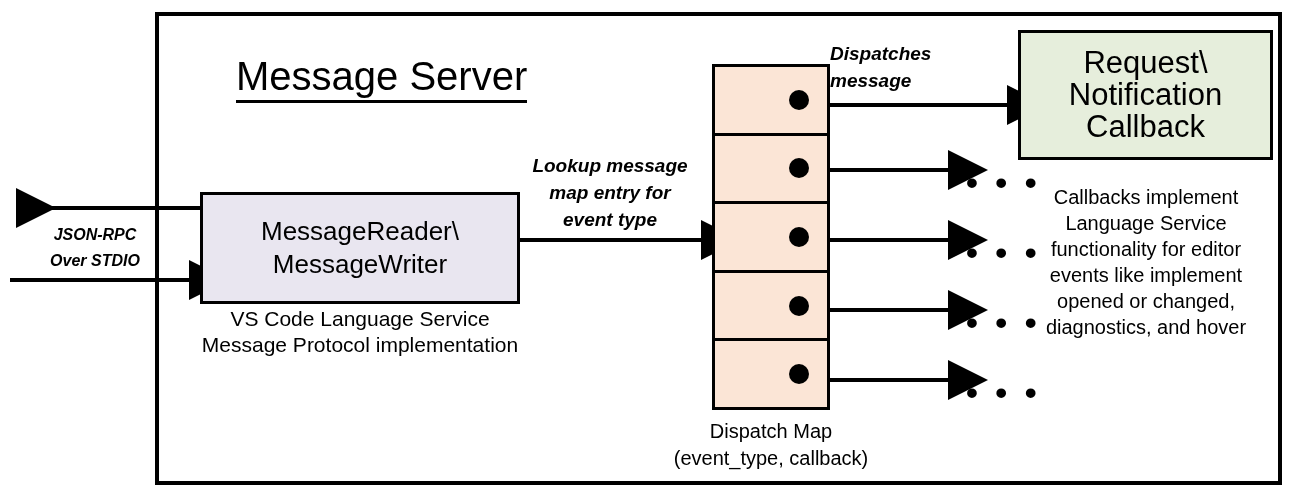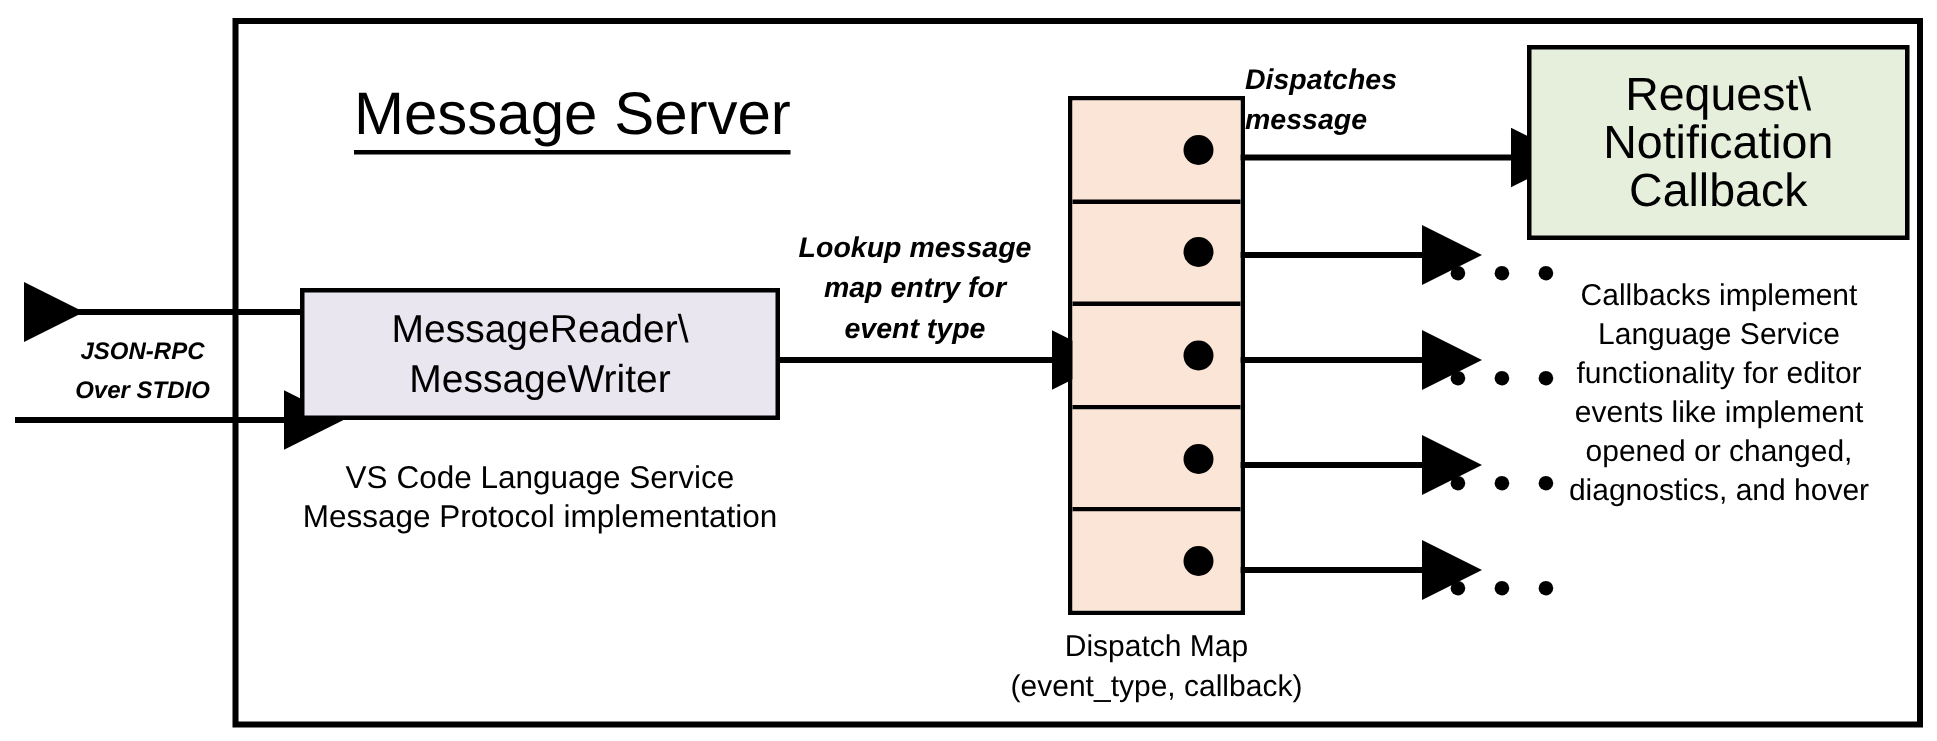--- a/index.html
+++ b/index.html
@@ -47,21 +47,21 @@
   #page-title .under {
     border-bottom: 3px solid #000;
     padding-bottom: 2px;
   }
 
   
   #message-io-box {
     left: 200px;
     top: 192px;
     width: 320px;
-    height: 88px;
+    height: 112px;
     background: #E9E6F0;
     border: 3px solid #000;
     box-sizing: border-box;
     display: flex;
     flex-direction: column;
     align-items: center;
     justify-content: center;
     font-size: 26px;
     line-height: 33px;
     text-align: center;

